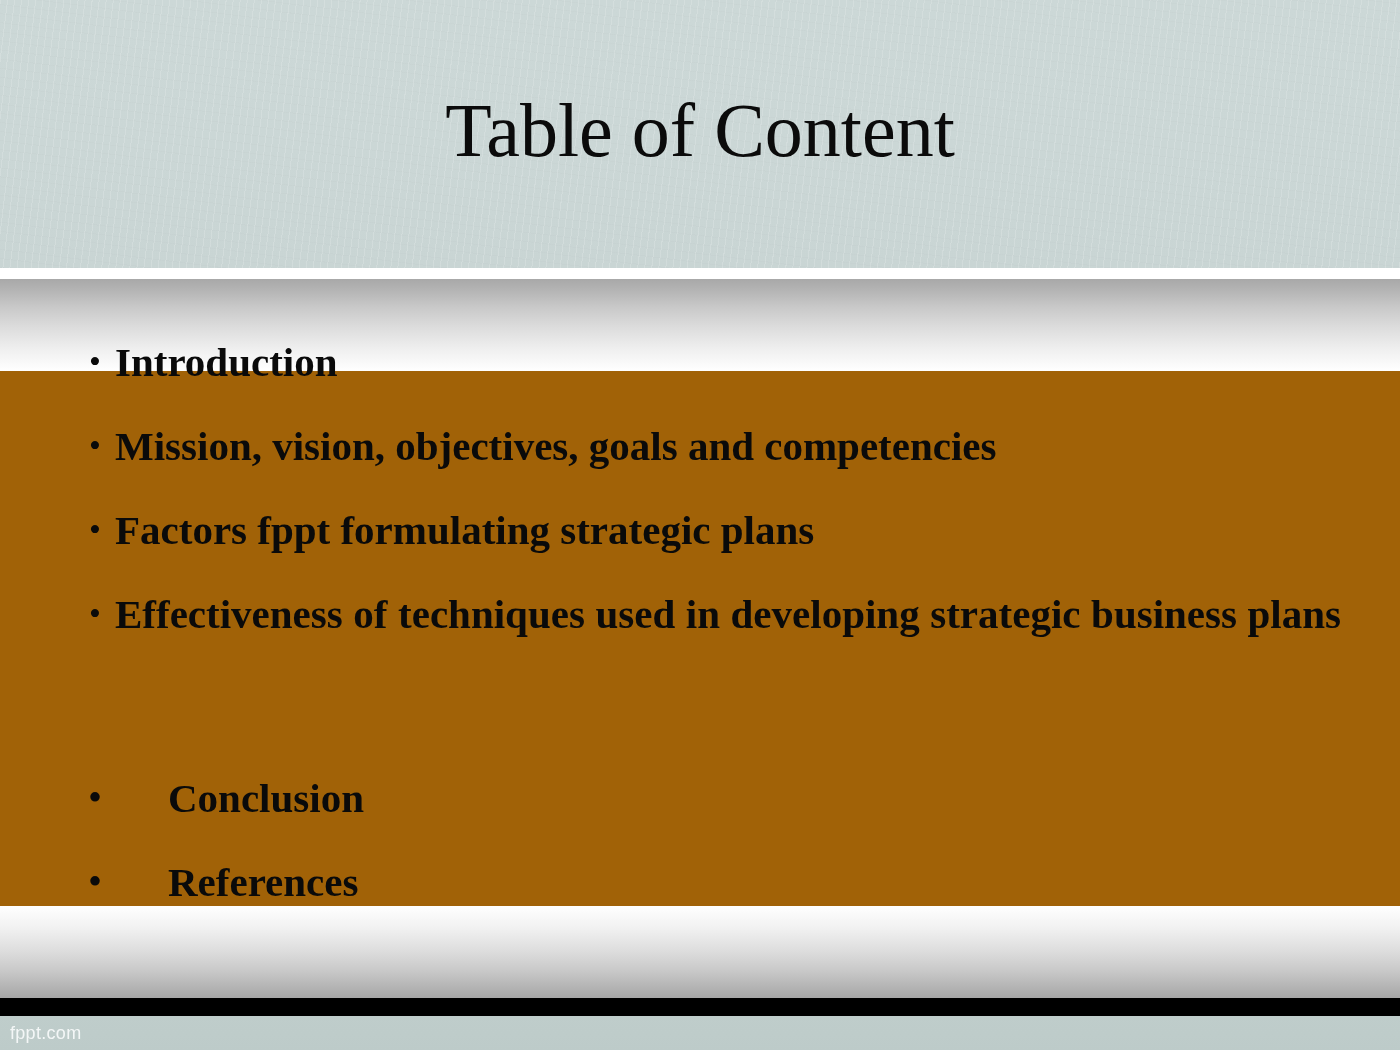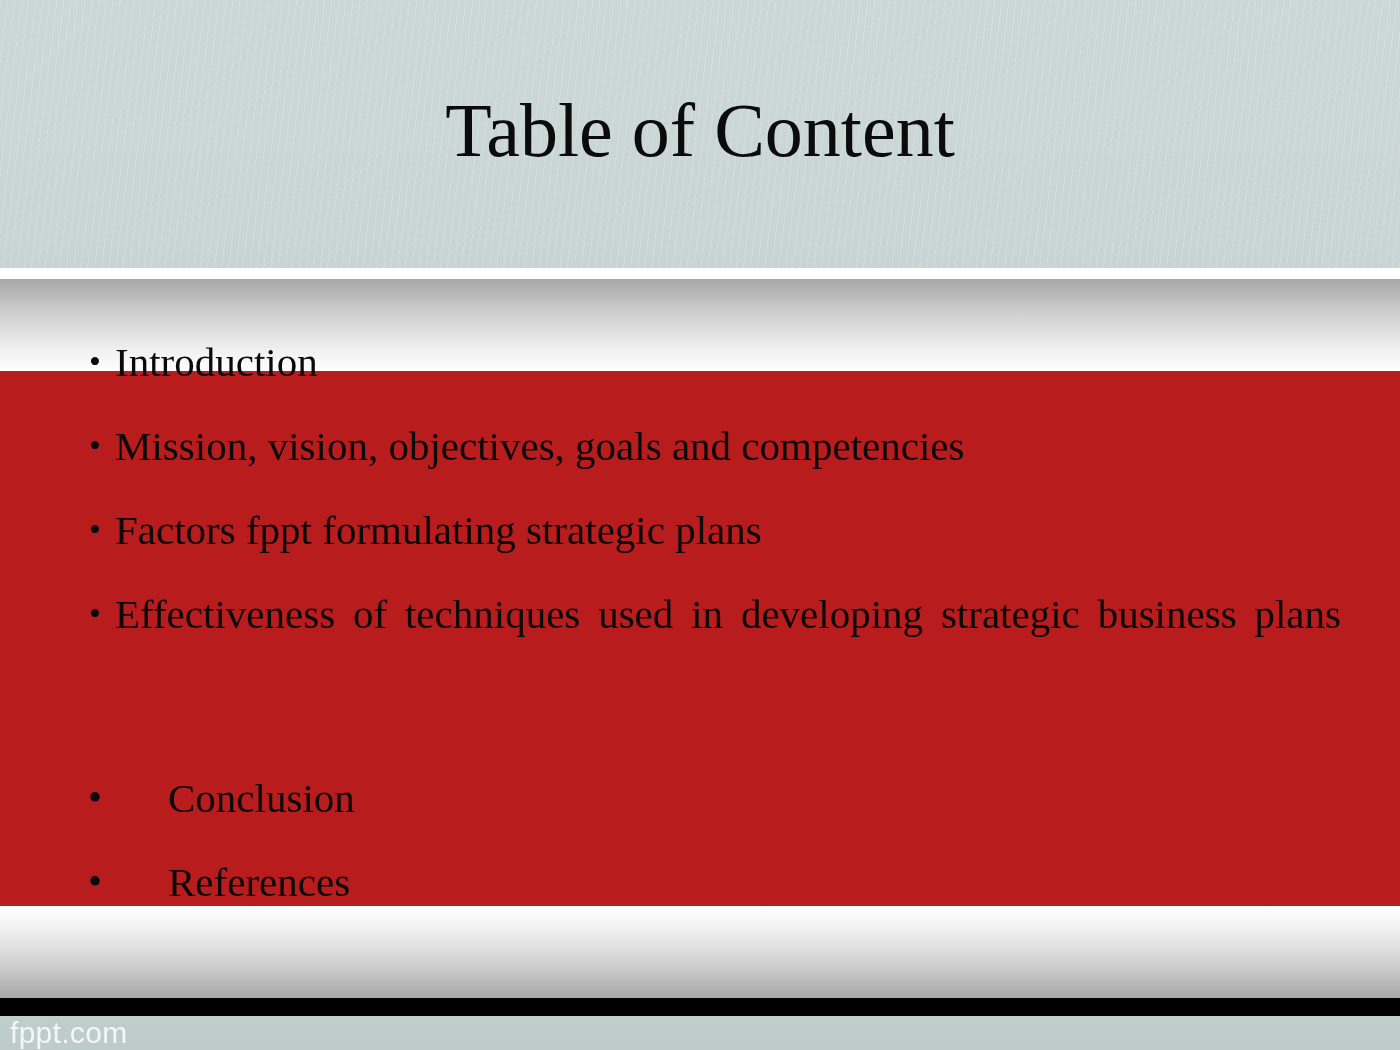--- a/index.html
+++ b/index.html
@@ -9,21 +9,21 @@
   }
   body {
     font-family: "Liberation Serif", serif;
   }
 
   #slide {
     position: relative;
     width: 1400px;
     height: 1050px;
     overflow: hidden;
-    background: #b91c1c;
+    background: #a16207;
   }
 
   
   .header-band {
     position: absolute;
     left: 0;
     top: 0;
     width: 1400px;
     height: 268px;
     background:
@@ -114,21 +114,21 @@
     top: 1016px;
     width: 1400px;
     height: 34px;
     background: linear-gradient(180deg, #bfcdcb 0%, #bdcbc9 100%);
   }
   .footer-brand {
     position: absolute;
     left: 10px;
     top: 1018px;
     font-family: "Liberation Sans", sans-serif;
-    font-size: 30px;
+    font-size: 18px;
     line-height: 30px;
     color: #f4f7f7;
     letter-spacing: 0.3px;
     z-index: 4;
   }
 
   
   .body-area {
     position: absolute;
     left: 0;
@@ -181,20 +181,21 @@
   .bullet-row.lvl2 > .bullet-glyph {
     position: absolute;
     left: 0;
     top: 0;
     font-size: 40px;
     line-height: 84px;
   }
 
   .bullet-text {
     display: block;
+    font-weight: bold;
   }
   .spacer-sm { height: 16px; }
 </style>
 </head>
 <body>
 
 <div id="slide">
 
   <div class="header-band"></div>
 

